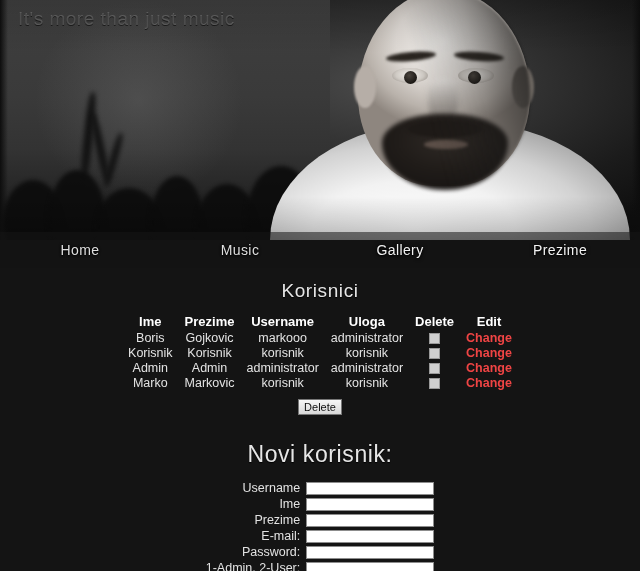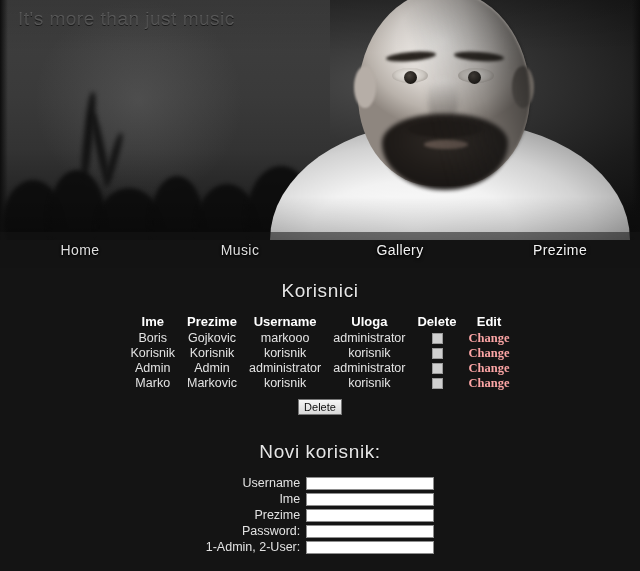--- a/index.html
+++ b/index.html
@@ -189,21 +189,21 @@
   }
 
   .section-title {
     text-align: center;
     font-size: 19px;
     color: #e6e6e6;
     padding-top: 12px;
     letter-spacing: .6px;
     text-shadow: 0 1px 1px #000;
   }
-  .section-title.second { padding-top: 26px; font-size: 19px; }
+  .section-title.second { padding-top: 26px; font-size: 23px; }
 
   table.users {
     margin: 12px auto 0 auto;
     border-collapse: collapse;
     font-size: 12.5px;
     color: #eaeaea;
   }
   table.users th {
     font-weight: bold;
     color: #ffffff;
@@ -213,25 +213,24 @@
     white-space: nowrap;
   }
   table.users td {
     padding: 0 6px;
     text-align: center;
     line-height: 15px;
     white-space: nowrap;
     color: #e3e3e3;
   }
   table.users td.change a {
-    color: #fca5a5;
+    color: #ef4444;
     text-decoration: none;
     font-weight: bold;
     cursor: pointer;
-    font-family: Liberation Serif, serif;
   }
   .cb {
     -webkit-appearance: none; appearance: none;
     width: 11px; height: 11px;
     background: #d0d0d0;
     border: 1px solid #9a9a9a;
     vertical-align: middle;
     margin: 0;
     cursor: pointer;
   }
@@ -397,20 +396,24 @@
           </tr>
           <tr>
             <td class="lbl">Ime</td>
             <td><input type="text" value="" style=""></td>
           </tr>
           <tr>
             <td class="lbl">Prezime</td>
             <td><input type="text" value="" style=""></td>
           </tr>
           <tr>
+            <td class="lbl">E-mail:</td>
+            <td><input type="text" value="" style=""></td>
+          </tr>
+          <tr>
             <td class="lbl">Password:</td>
             <td><input type="password" value="" style=""></td>
           </tr>
           <tr>
             <td class="lbl">1-Admin, 2-User:</td>
             <td><input type="text" value="" style=""></td>
           </tr>
         </tbody>
       </table>
 

